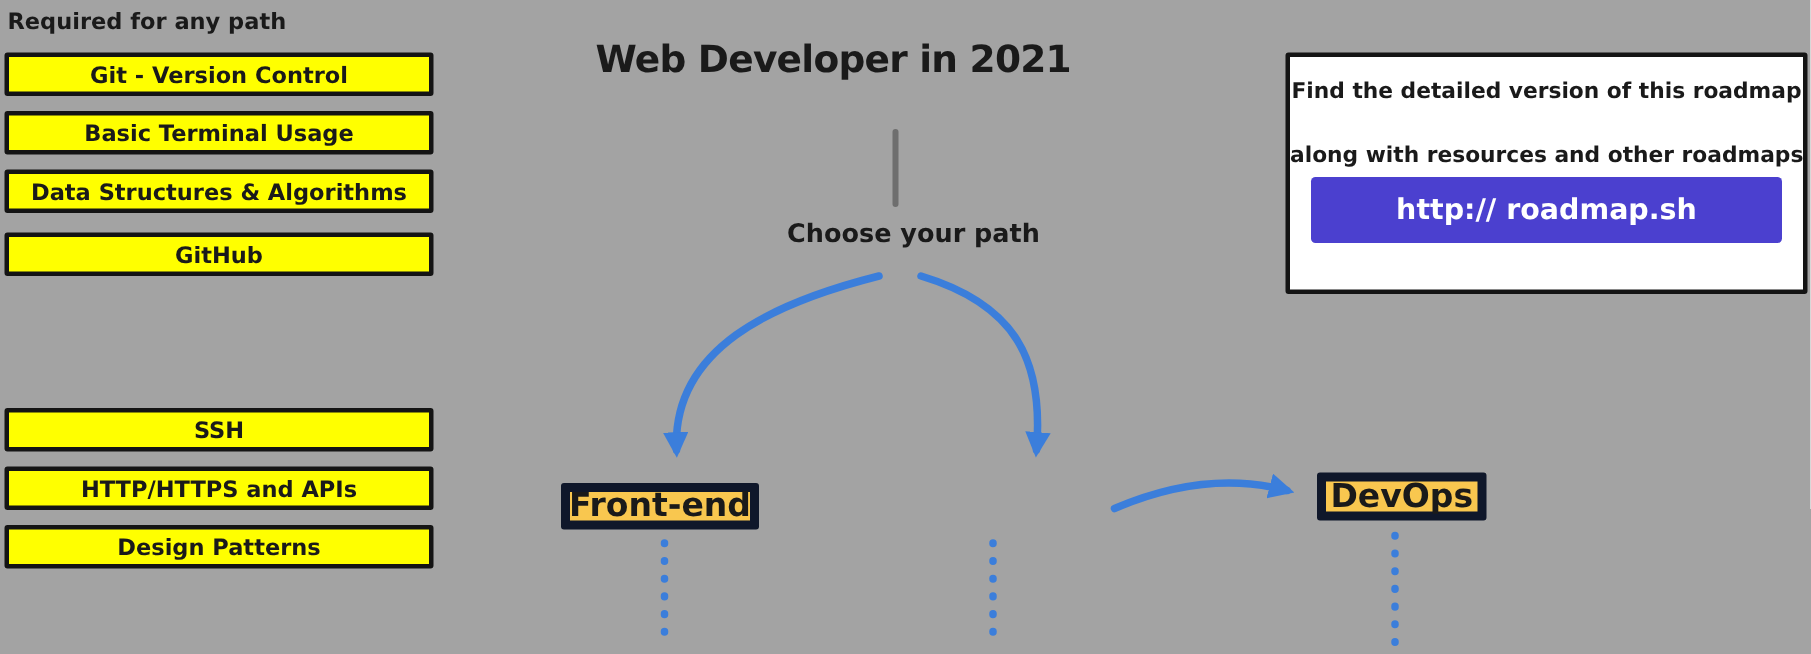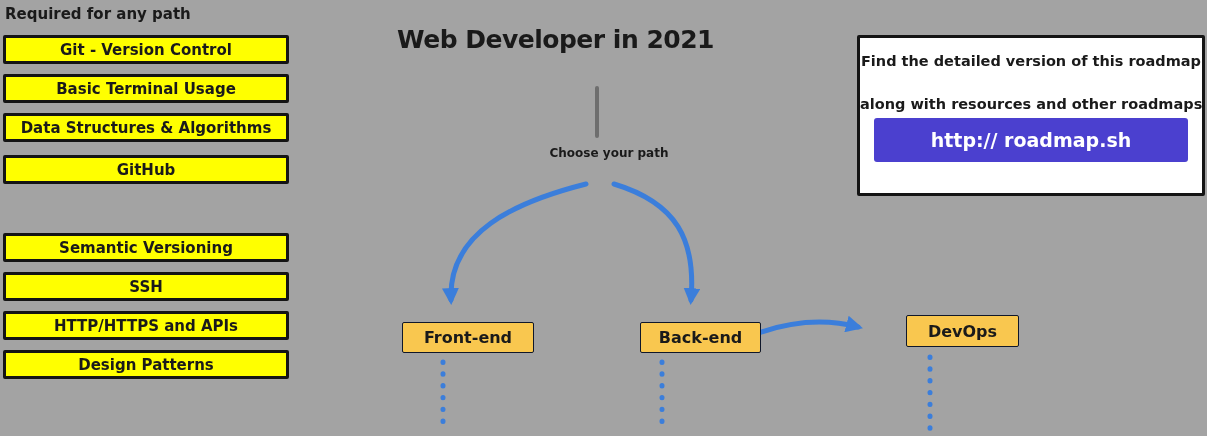--- a/index.html
+++ b/index.html
@@ -47,37 +47,36 @@
     font-size: 25px;
     font-weight: bold;
     letter-spacing: -0.5px;
     white-space: nowrap;
   }
   .choose-label {
     position: absolute;
     left: 509px; top: 146px;
     width: 200px;
     text-align: center;
-    font-size: 12px;
+    font-size: 17px;
     font-weight: bold;
     white-space: nowrap;
   }
   .path-box {
     position: absolute;
     background: var(--path-box-bg, #f9c74f);
-    border: 1px solid #0f172a;
+    border: 6px solid #0f172a;
     border-radius: 2px;
     display: flex;
     align-items: center;
     justify-content: center;
-    font-size: 16px;
+    font-size: 22px;
     font-weight: bold;
     cursor: pointer;
     white-space: nowrap;
-    margin-left: 28px;
   }
   .path-frontend { left: 374px; top: 322px; width: 132px; height: 31px; }
   .path-backend  { left: 612px; top: 322px; width: 121px; height: 31px; }
   .path-devops   { left: 878px; top: 315px; width: 113px; height: 32px; }
   
   .overlay {
     position: absolute;
     left: 0; top: 0;
     width: 1207px; height: 436px;
     pointer-events: none;
@@ -142,21 +141,20 @@
 </head>
 <body>
 
 <div class="canvas">
 
   <div class="req-heading">Required for any path</div>
   <div class="req-box" style="top:35px">Git - Version Control</div>
   <div class="req-box" style="top:74px">Basic Terminal Usage</div>
   <div class="req-box" style="top:113px">Data Structures &amp; Algorithms</div>
   <div class="req-box" style="top:155px">GitHub</div>
-  <div class="req-box" style="top:233px">Semantic Versioning</div>
   <div class="req-box" style="top:311px">HTTP/HTTPS and APIs</div>
   <div class="req-box" style="top:272px">SSH</div>
   <div class="req-box" style="top:350px">Design Patterns</div>
 
   <div class="page-title">Web Developer in 2021</div>
   <div class="choose-label">Choose your path</div>
 
   <svg class="overlay" viewBox="0 0 1207 436">
     <defs>
       <marker id="ah" viewBox="0 0 10 10" refX="7" refY="5" markerWidth="3.4" markerHeight="3.4" orient="auto-start-reverse">
@@ -166,21 +164,20 @@
     <line x1="597" y1="88" x2="597" y2="136" class="connector-gray"></line>
     <path d="M586,184 C515,202 448,232 451,300" class="arrow" marker-end="url(#ah)"></path>
     <path d="M614,184 C677,203 696,240 691,300" class="arrow" marker-end="url(#ah)"></path>
     <path d="M743,339 C785,321 824,318 858,327" class="arrow" marker-end="url(#ah)"></path>
     <line x1="443" y1="362" x2="443" y2="431" class="dotted"></line>
     <line x1="662" y1="362" x2="662" y2="431" class="dotted"></line>
     <line x1="930" y1="357" x2="930" y2="431" class="dotted"></line>
   </svg>
 
   <div class="path-box path-frontend">Front-end</div>
-  <div class="path-box path-backend">Back-end</div>
   <div class="path-box path-devops">DevOps</div>
 
   <div class="info-box">
     <div class="info-line1">Find the detailed version of this roadmap</div>
     <div class="info-line2">along with resources and other roadmaps</div>
     <button class="url-button">http:// roadmap.sh</button>
   </div>
 
 </div>
 

